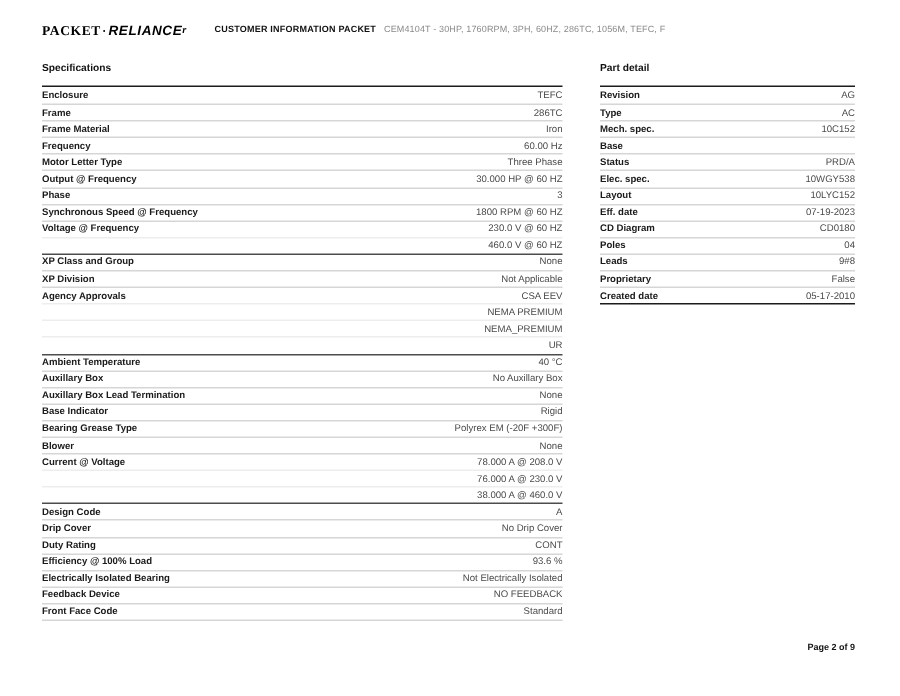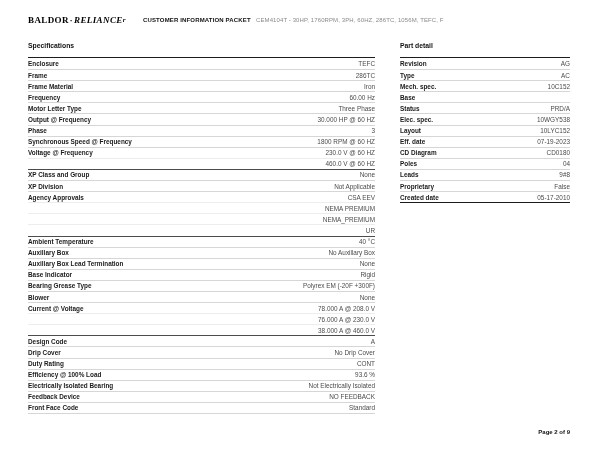--- a/index.html
+++ b/index.html
@@ -18,21 +18,21 @@
 
   
   .logo {
     position: absolute; left: 28px; top: 15px;
     font-family: "Liberation Serif", serif;
     font-weight: bold; font-size: 9px; color: #000;
     letter-spacing: 0.4px; white-space: nowrap;
   }
   .logo .logo-dot { font-family: "Liberation Sans", sans-serif; font-size: 8px; padding: 0 1px; }
   .logo .logo-reliance {
-    font-family: Liberation Serif, serif;
+    font-family: Liberation Sans, sans-serif;
     font-style: italic; font-weight: bold;
   }
   .logo .logo-mark {
     font-family: "Liberation Serif", serif;
     font-style: italic; font-size: 7px; vertical-align: 1px;
   }
   .doc-title {
     position: absolute; left: 143px; top: 17px;
     font-size: 6px; font-weight: bold; color: #111;
     letter-spacing: 0.15px; white-space: nowrap;
@@ -76,21 +76,21 @@
     position: absolute; right: 30px; top: 429px;
     font-size: 6px; font-weight: bold; color: #111;
   }
 </style>
 </head>
 <body>
 
 <div class="page">
 
   <div class="logo">
-    <span>BALDOR</span><span class="logo-dot">·</span><span class="logo-reliance">RELIANCE</span><span class="logo-mark">r</span>
+    <span>PACKET</span><span class="logo-dot">·</span><span class="logo-reliance">RELIANCE</span><span class="logo-mark">r</span>
   </div>
   <div class="doc-title">CUSTOMER INFORMATION PACKET</div>
   <div class="product-desc">CEM4104T - 30HP, 1760RPM, 3PH, 60HZ, 286TC, 1056M, TEFC, F</div>
 
   <div class="col col-left">
     <div class="tbl-title">Specifications</div>
     <div class="tbl tail">
         <div class="trow">
           <span class="tlabel">Enclosure</span>
           <span class="tval">TEFC</span>

